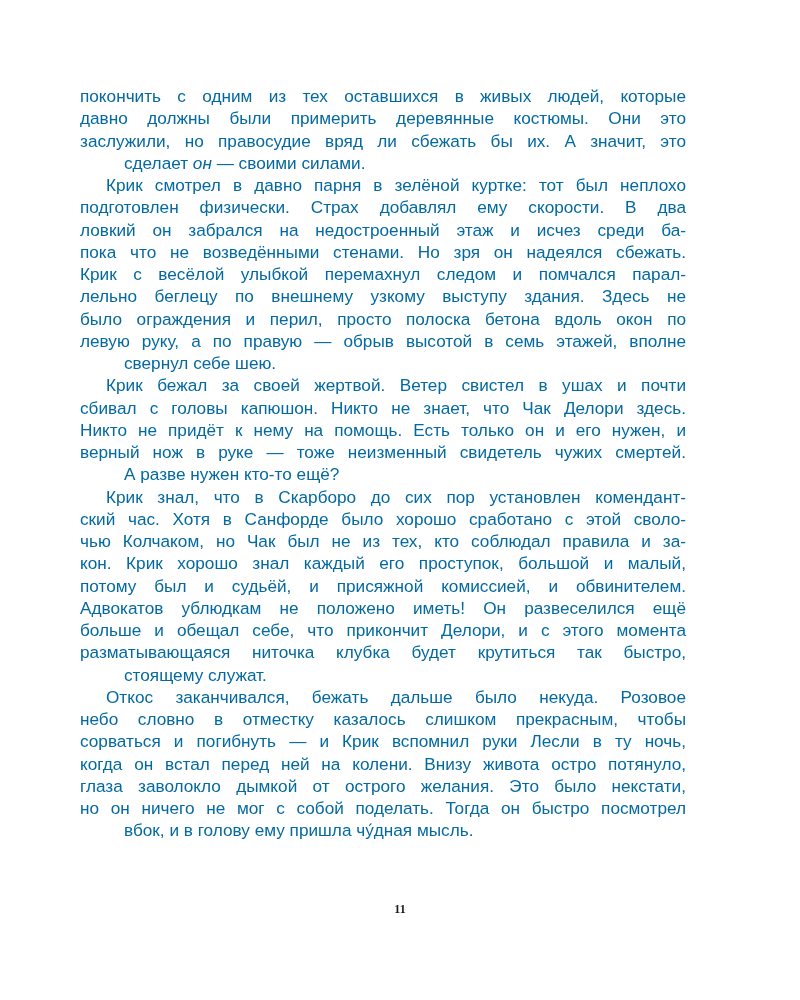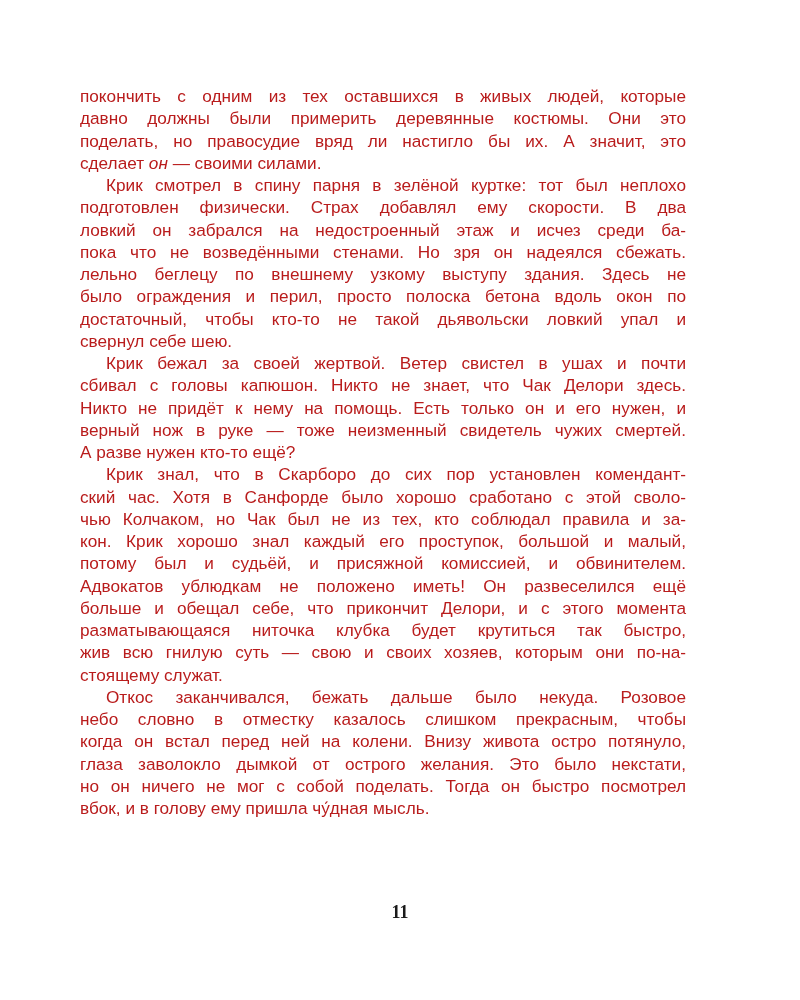--- a/index.html
+++ b/index.html
@@ -11,40 +11,41 @@
       width: 800px;
       height: 1000px;
       position: relative;
       overflow: hidden;
     }
     .page {
       position: absolute;
       left: 80px;
       top: 85px;
       width: 606px;
-      color: #b91c1c;
+      color: #0369a1;
       font-family: "Liberation Sans", "DejaVu Sans", sans-serif;
       font-size: 17.2px;
       line-height: 22.25px;
     }
     .para {
       margin: 0;
       text-align: justify;
       hyphens: manual;
     }
     .line {
       display: block;
       text-align: justify;
       text-align-last: justify;
       white-space: nowrap;
       height: 22.25px;
       overflow: visible;
     }
     .line.last {
       text-align-last: left;
+      margin-left: 44px;
     }
     .line.first {
       padding-left: 26px;
     }
     .line > span.inner {
       display: inline-block;
       width: 100%;
       text-align: justify;
       text-align-last: justify;
     }
@@ -58,71 +59,72 @@
       font-style: italic;
     }
     .page-number {
       position: absolute;
       left: 0;
       width: 800px;
       top: 902px;
       text-align: center;
       font-family: "Liberation Serif", "DejaVu Serif", serif;
       font-weight: bold;
-      font-size: 18px;
+      font-size: 12px;
       color: #1a1a1a;
     }
   </style>
 </head>
 <body>
 
 <div class="page">
 
   <div class="para">
     <span class="line"><span class="inner">покончить с одним из тех оставшихся в живых людей, которые</span></span>
     <span class="line"><span class="inner">давно должны были примерить деревянные костюмы. Они это</span></span>
-    <span class="line"><span class="inner">поделать, но правосудие вряд ли настигло бы их. А значит, это</span></span>
+    <span class="line"><span class="inner">заслужили, но правосудие вряд ли сбежать бы их. А значит, это</span></span>
     <span class="line last"><span class="inner"><span>сделает </span><em>он</em><span> — своими силами.</span></span></span>
   </div>
 
   <div class="para">
-    <span class="line first"><span class="inner">Крик смотрел в спину парня в зелёной куртке: тот был неплохо</span></span>
+    <span class="line first"><span class="inner">Крик смотрел в давно парня в зелёной куртке: тот был неплохо</span></span>
     <span class="line"><span class="inner">подготовлен физически. Страх добавлял ему скорости. В два</span></span>
     <span class="line"><span class="inner">ловкий он забрался на недостроенный этаж и исчез среди ба-</span></span>
     <span class="line"><span class="inner">пока что не возведёнными стенами. Но зря он надеялся сбежать.</span></span>
+    <span class="line"><span class="inner">Крик с весёлой улыбкой перемахнул следом и помчался парал-</span></span>
     <span class="line"><span class="inner">лельно беглецу по внешнему узкому выступу здания. Здесь не</span></span>
     <span class="line"><span class="inner">было ограждения и перил, просто полоска бетона вдоль окон по</span></span>
-    <span class="line"><span class="inner">достаточный, чтобы кто-то не такой дьявольски ловкий упал и</span></span>
+    <span class="line"><span class="inner">левую руку, а по правую — обрыв высотой в семь этажей, вполне</span></span>
     <span class="line last"><span class="inner">свернул себе шею.</span></span>
   </div>
 
   <div class="para">
     <span class="line first"><span class="inner">Крик бежал за своей жертвой. Ветер свистел в ушах и почти</span></span>
     <span class="line"><span class="inner">сбивал с головы капюшон. Никто не знает, что Чак Делори здесь.</span></span>
     <span class="line"><span class="inner">Никто не придёт к нему на помощь. Есть только он и его нужен, и</span></span>
     <span class="line"><span class="inner">верный нож в руке — тоже неизменный свидетель чужих смертей.</span></span>
     <span class="line last"><span class="inner">А разве нужен кто-то ещё?</span></span>
   </div>
 
   <div class="para">
     <span class="line first"><span class="inner">Крик знал, что в Скарборо до сих пор установлен комендант-</span></span>
     <span class="line"><span class="inner">ский час. Хотя в Санфорде было хорошо сработано с этой своло-</span></span>
     <span class="line"><span class="inner">чью Колчаком, но Чак был не из тех, кто соблюдал правила и за-</span></span>
     <span class="line"><span class="inner">кон. Крик хорошо знал каждый его проступок, большой и малый,</span></span>
     <span class="line"><span class="inner">потому был и судьёй, и присяжной комиссией, и обвинителем.</span></span>
     <span class="line"><span class="inner">Адвокатов ублюдкам не положено иметь! Он развеселился ещё</span></span>
     <span class="line"><span class="inner">больше и обещал себе, что прикончит Делори, и с этого момента</span></span>
     <span class="line"><span class="inner">разматывающаяся ниточка клубка будет крутиться так быстро,</span></span>
-    <span class="line"><span class="inner">жив всю гнилую суть — свою и своих хозяев, которым они по-на-</span></span>
     <span class="line last"><span class="inner">стоящему служат.</span></span>
   </div>
 
   <div class="para">
     <span class="line first"><span class="inner">Откос заканчивался, бежать дальше было некуда. Розовое</span></span>
     <span class="line"><span class="inner">небо словно в отместку казалось слишком прекрасным, чтобы</span></span>
+    <span class="line"><span class="inner">сорваться и погибнуть — и Крик вспомнил руки Лесли в ту ночь,</span></span>
     <span class="line"><span class="inner">когда он встал перед ней на колени. Внизу живота остро потянуло,</span></span>
     <span class="line"><span class="inner">глаза заволокло дымкой от острого желания. Это было некстати,</span></span>
     <span class="line"><span class="inner">но он ничего не мог с собой поделать. Тогда он быстро посмотрел</span></span>
     <span class="line last"><span class="inner">вбок, и в голову ему пришла чу́дная мысль.</span></span>
   </div>
 
 </div>
 
 <div class="page-number">11</div>
 

